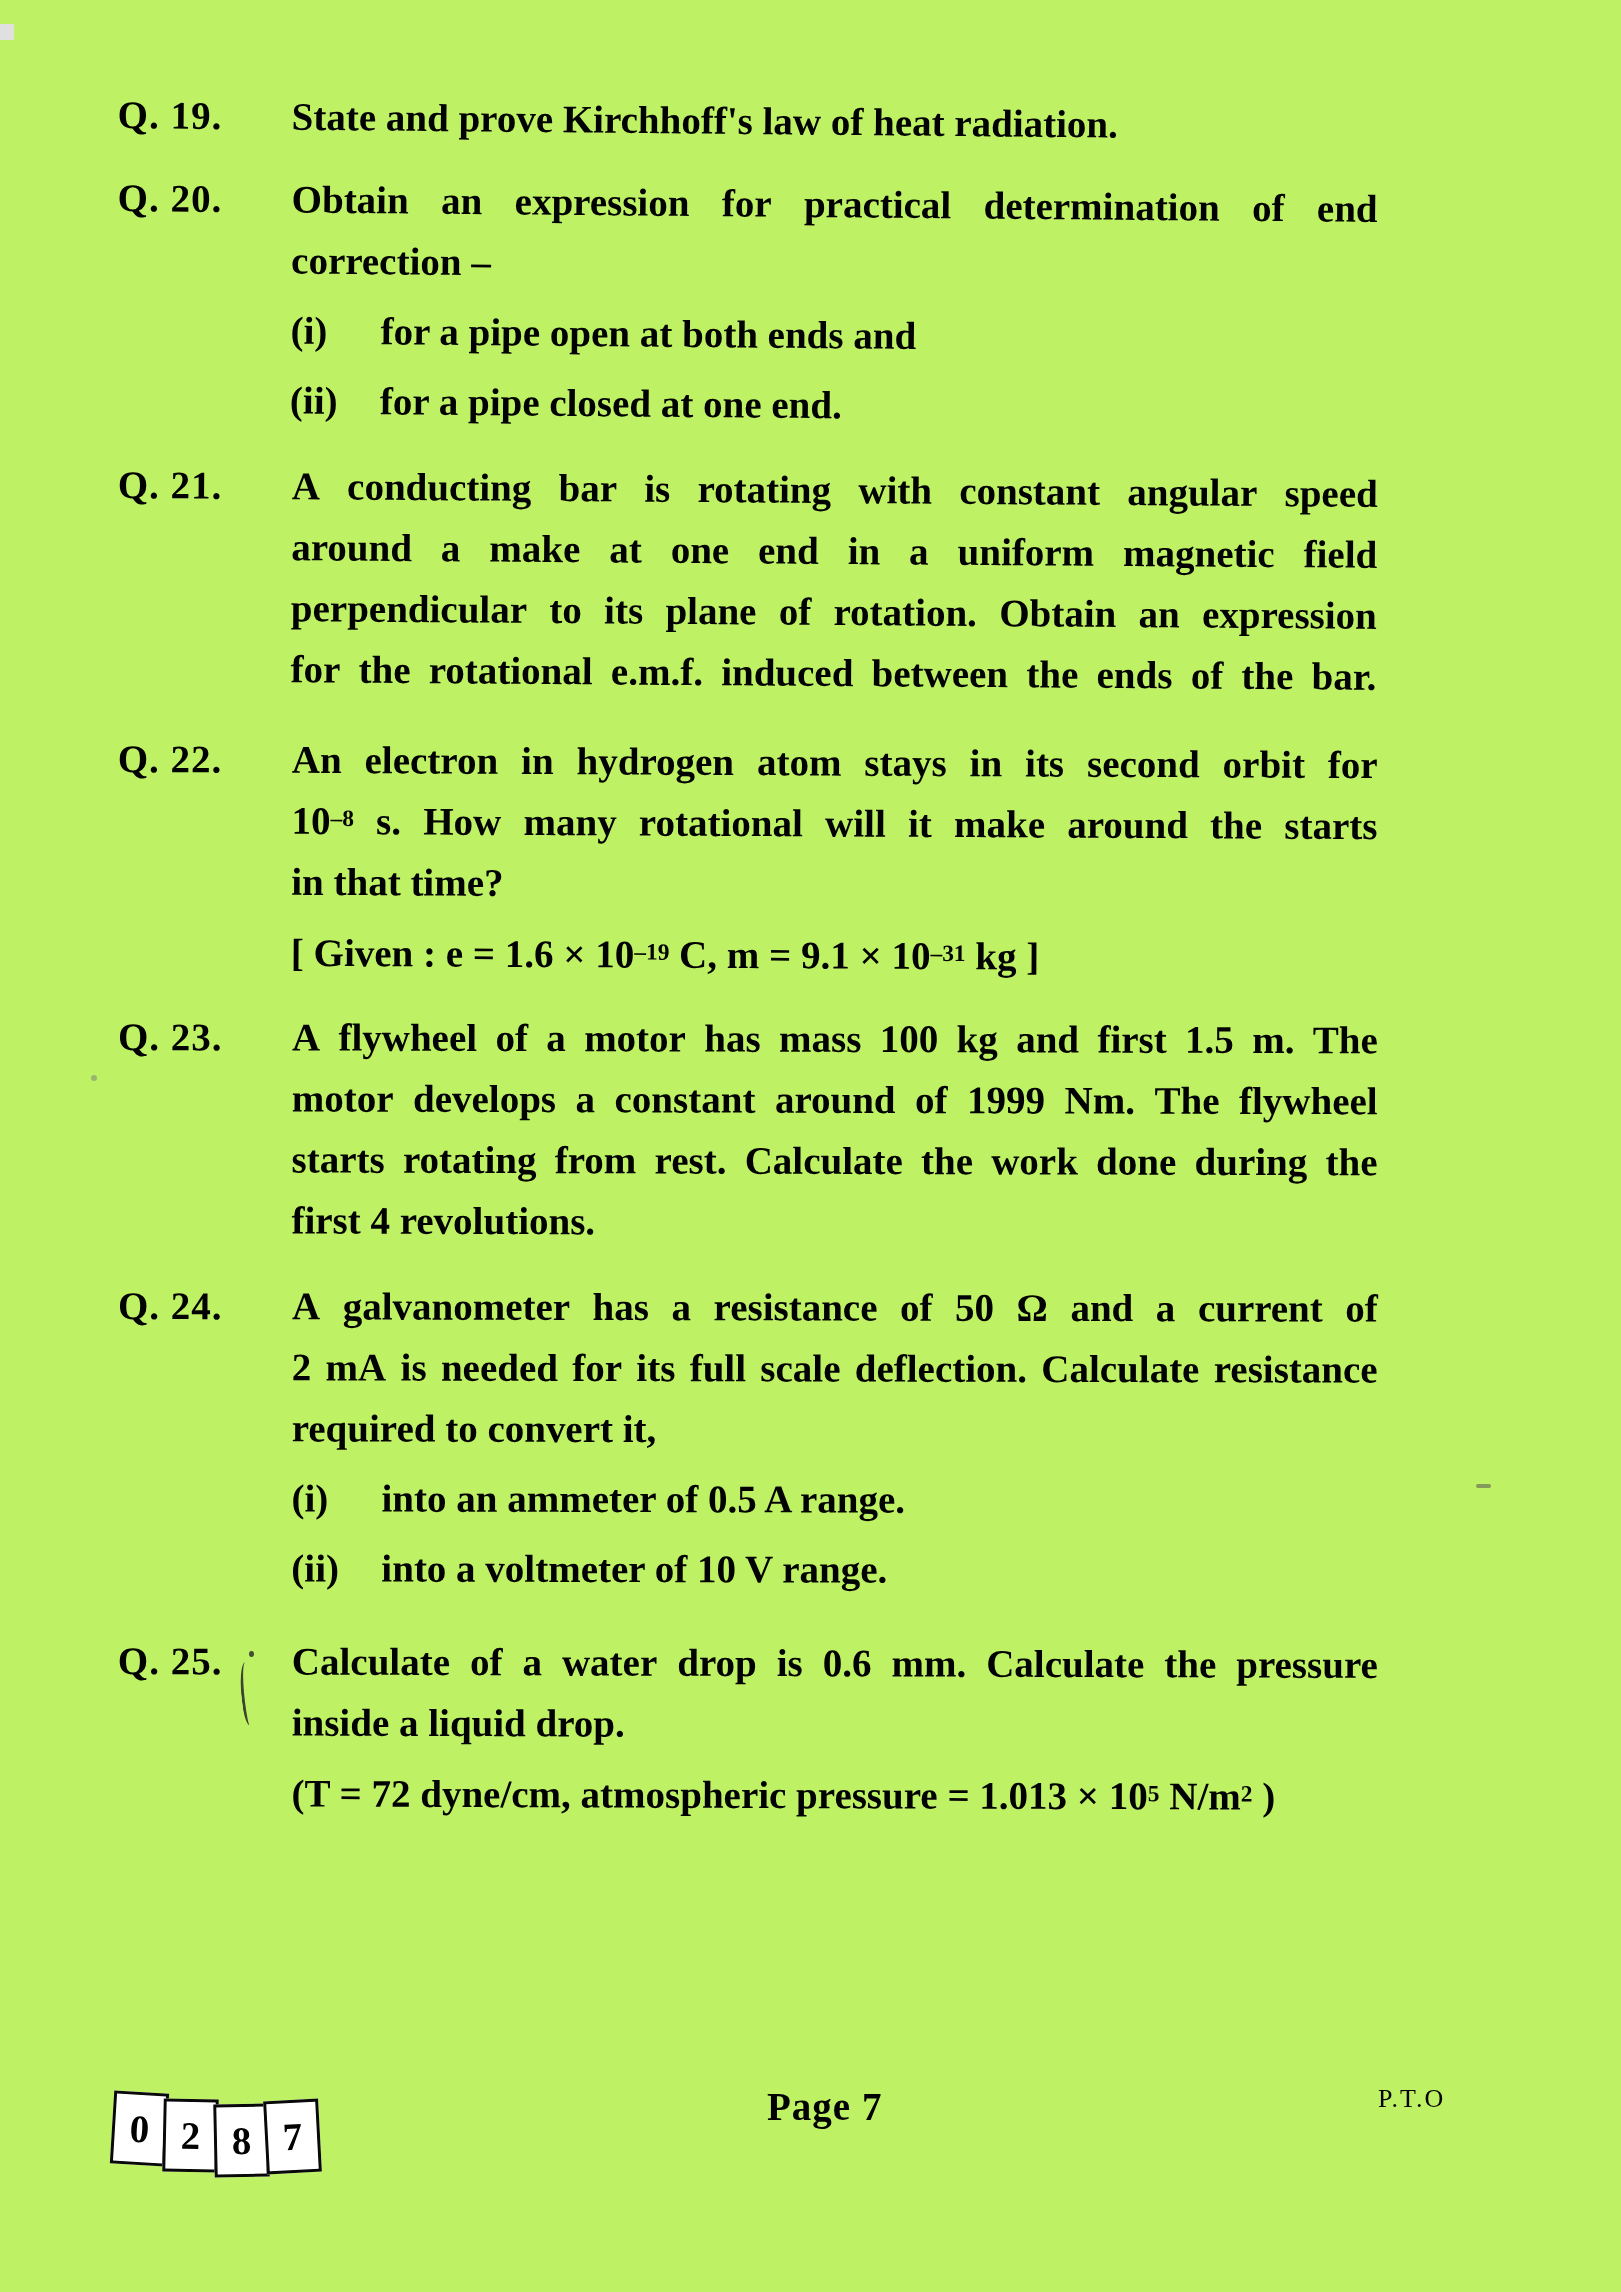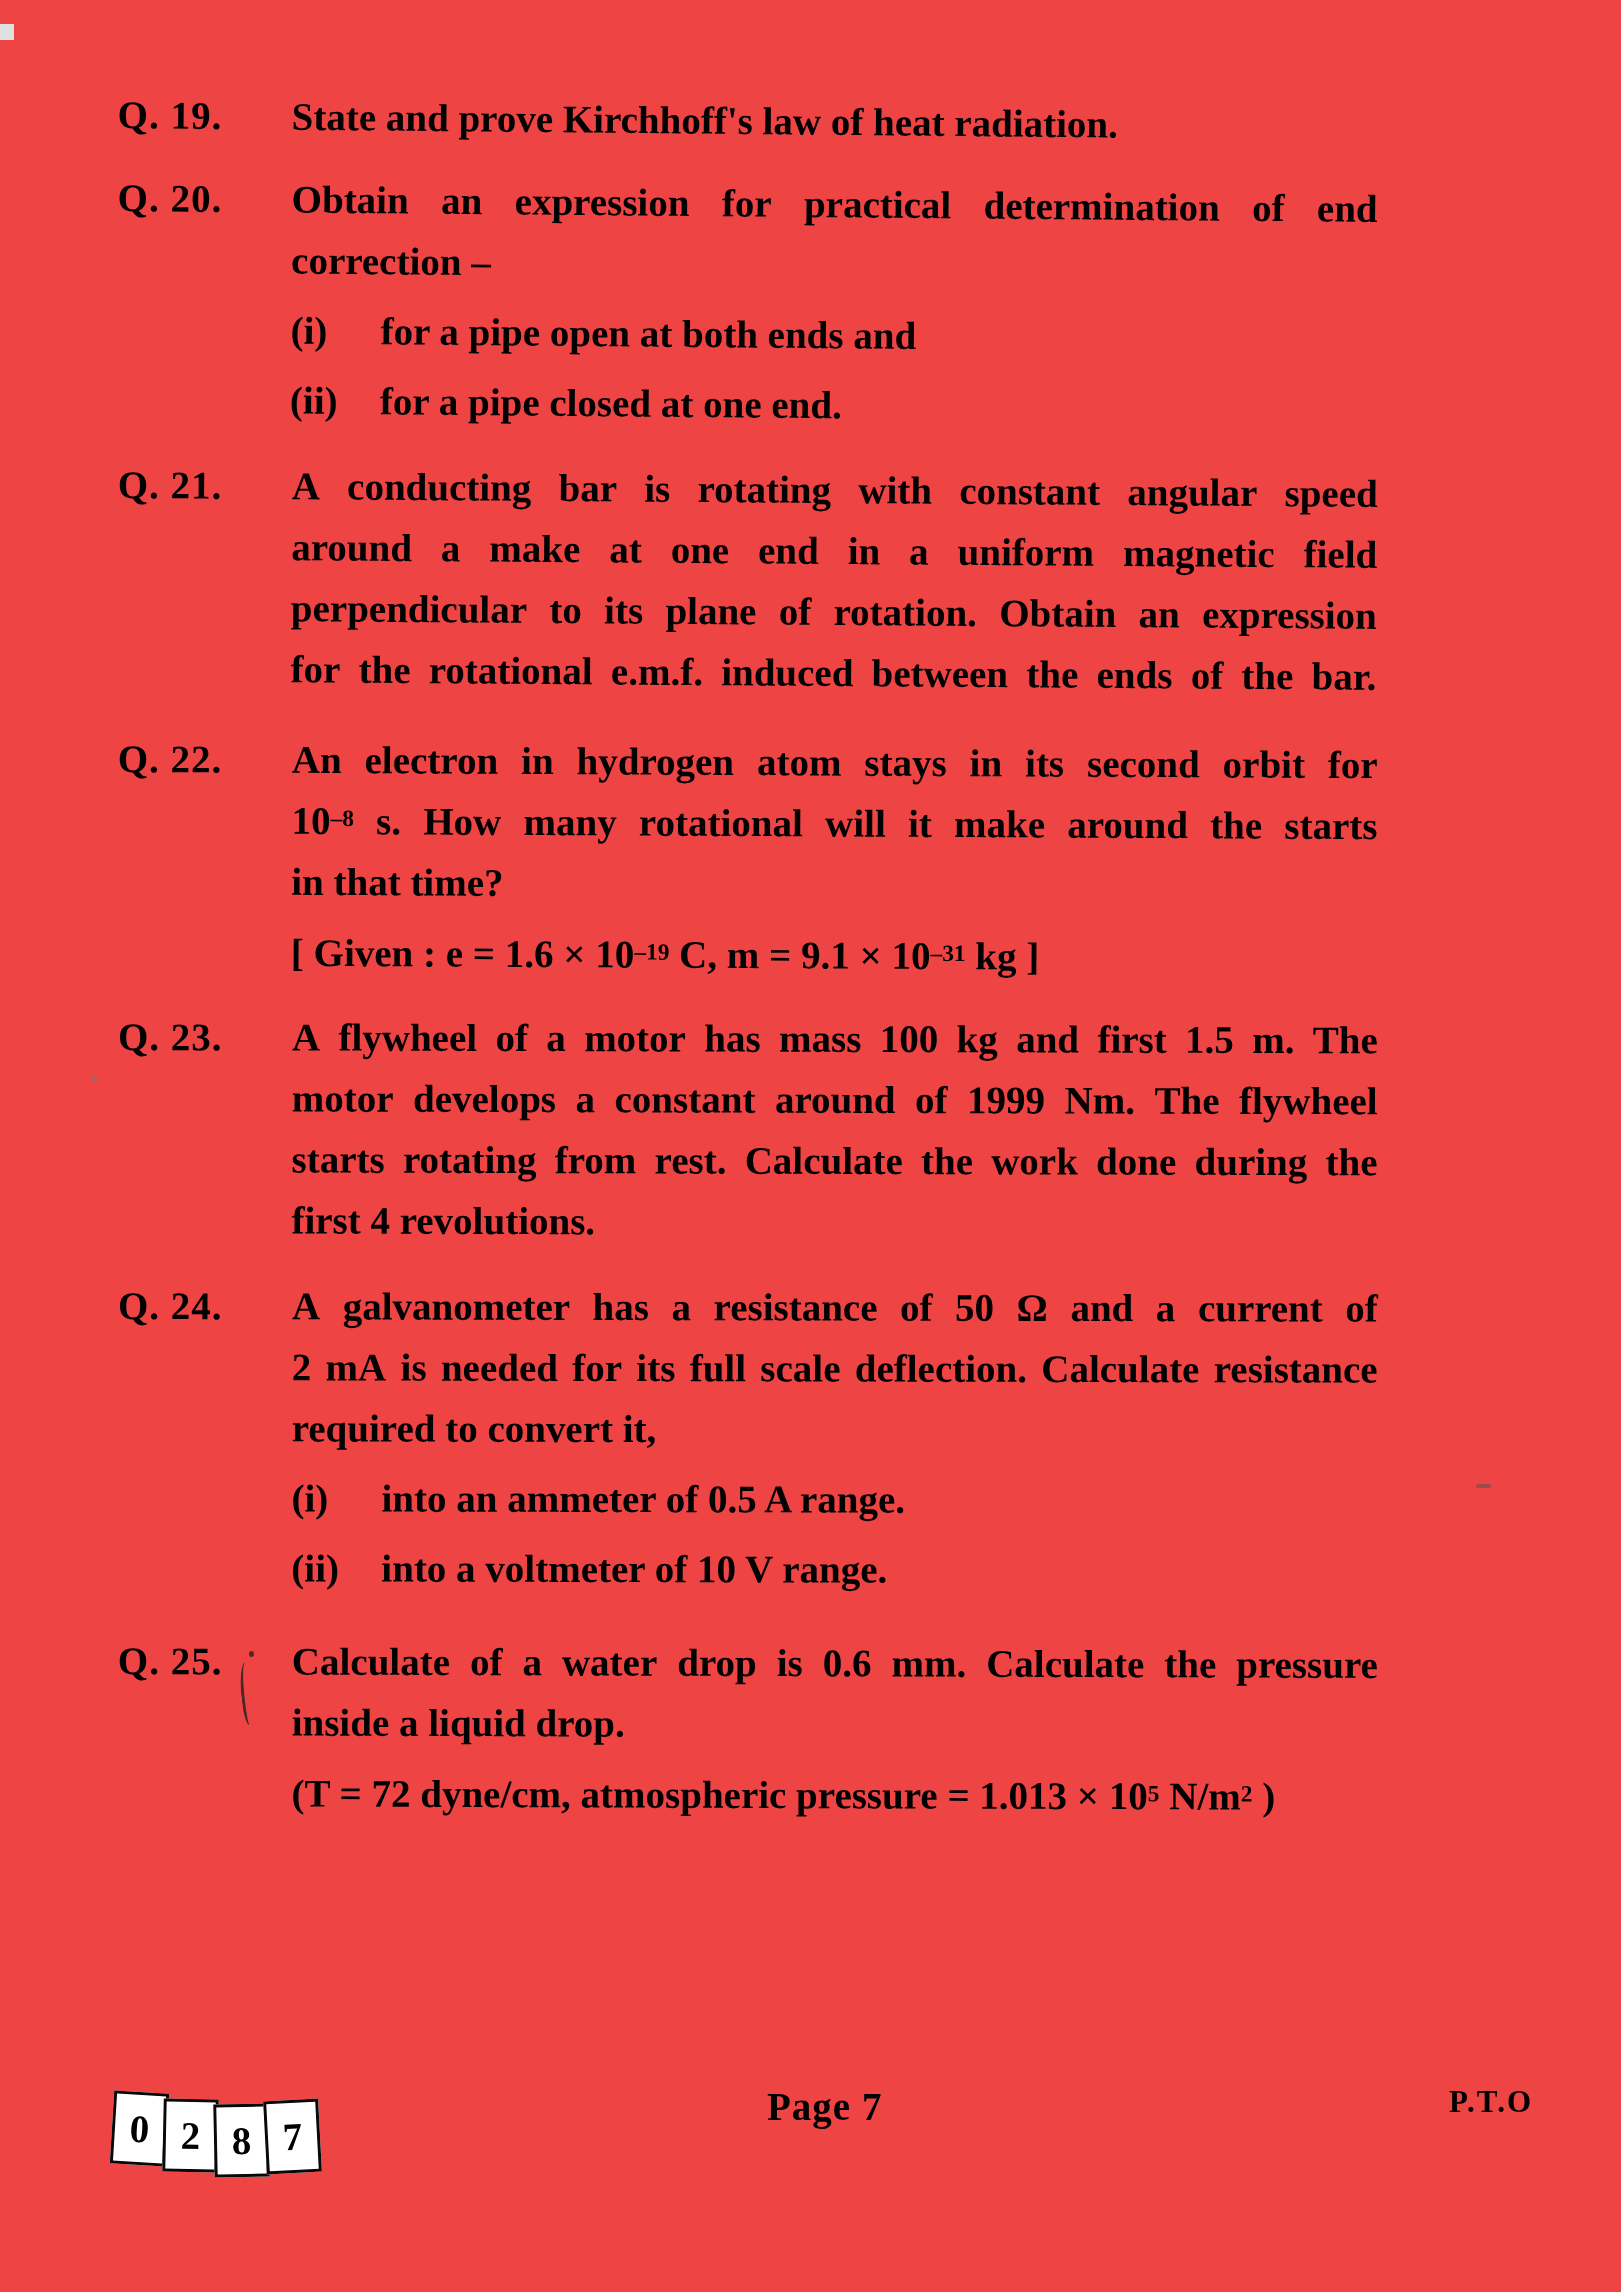--- a/index.html
+++ b/index.html
@@ -1,20 +1,20 @@
 <!DOCTYPE html>
 <html><head>
 <meta charset="utf-8">
 <title>Page 7</title>
 <style>
   html,body{margin:0;padding:0;background:#888;}
   .sheet{
     position:relative;
     width:1621px;height:2293px;
-    background:#ef4444;
+    background:#bef264;
     overflow:hidden;
     font-family:"Liberation Serif","DejaVu Serif",serif;
     color:#0b0b0b;
   }
   .content{
     position:absolute;inset:0;
     filter:blur(0.4px) contrast(1.08);
   }
   
   .question{position:absolute;left:0;width:100%;transform-origin:118px 0;}
@@ -47,21 +47,21 @@
   .digit-box{
     width:55px;height:73px;border:3.9px solid #121212;background:#fff;
     display:flex;align-items:center;justify-content:center;
     font-size:39px;font-weight:bold;box-sizing:border-box;
   }
   .digit-box:nth-child(1){transform:rotate(3.5deg);margin-top:0;}
   .digit-box:nth-child(2){transform:rotate(1.2deg);margin-top:6.9px;margin-left:-3.9px;}
   .digit-box:nth-child(3){transform:rotate(-1.2deg);margin-top:11.8px;margin-left:-3.9px;}
   .digit-box:nth-child(4){transform:rotate(-3deg);margin-top:7.8px;margin-left:-3.9px;}
   .page-number{position:absolute;left:767px;top:2084px;font-size:39px;font-weight:bold;letter-spacing:1px;text-align:right;}
-  .pto{position:absolute;left:1449px;top:2084px;font-size:31px;font-weight:bold;letter-spacing:2px;}
+  .pto{position:absolute;left:1378px;top:2084px;font-size:26px;font-weight:normal;letter-spacing:2px;}
   
   .smudge{position:absolute;left:0;top:23.5px;width:13.7px;height:16.7px;background:#d9d9d9;}
   .squiggle{
     position:absolute;left:241px;top:1662px;width:9.8px;height:63px;
     border-left:3.9px solid #2c2c2c;border-radius:70% 0 0 40%;
     transform:rotate(-7deg);opacity:.85;
   }
   .squiggle-dot{position:absolute;left:249px;top:1651px;width:4.9px;height:5.9px;background:#2c2c2c;border-radius:50%;opacity:.8;}
   .dash-artifact{position:absolute;left:1476px;top:1484px;width:14.7px;height:3.9px;background:#555;opacity:.55;border-radius:2px;}
   .dot-artifact{position:absolute;left:91px;top:1075px;width:5.9px;height:5.9px;background:#7a7a7a;border-radius:50%;opacity:.5;}

